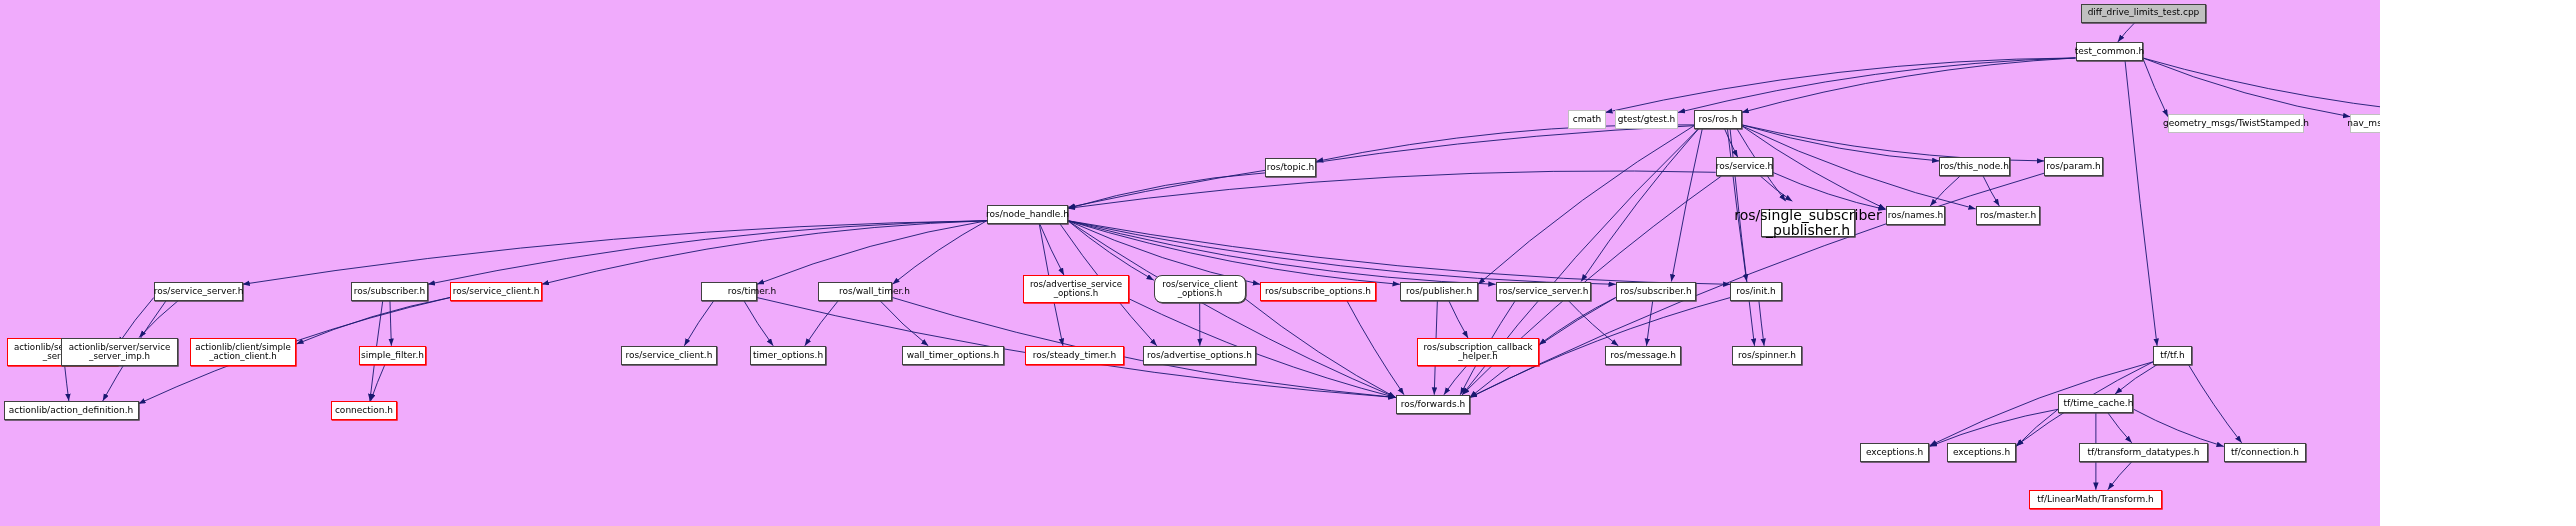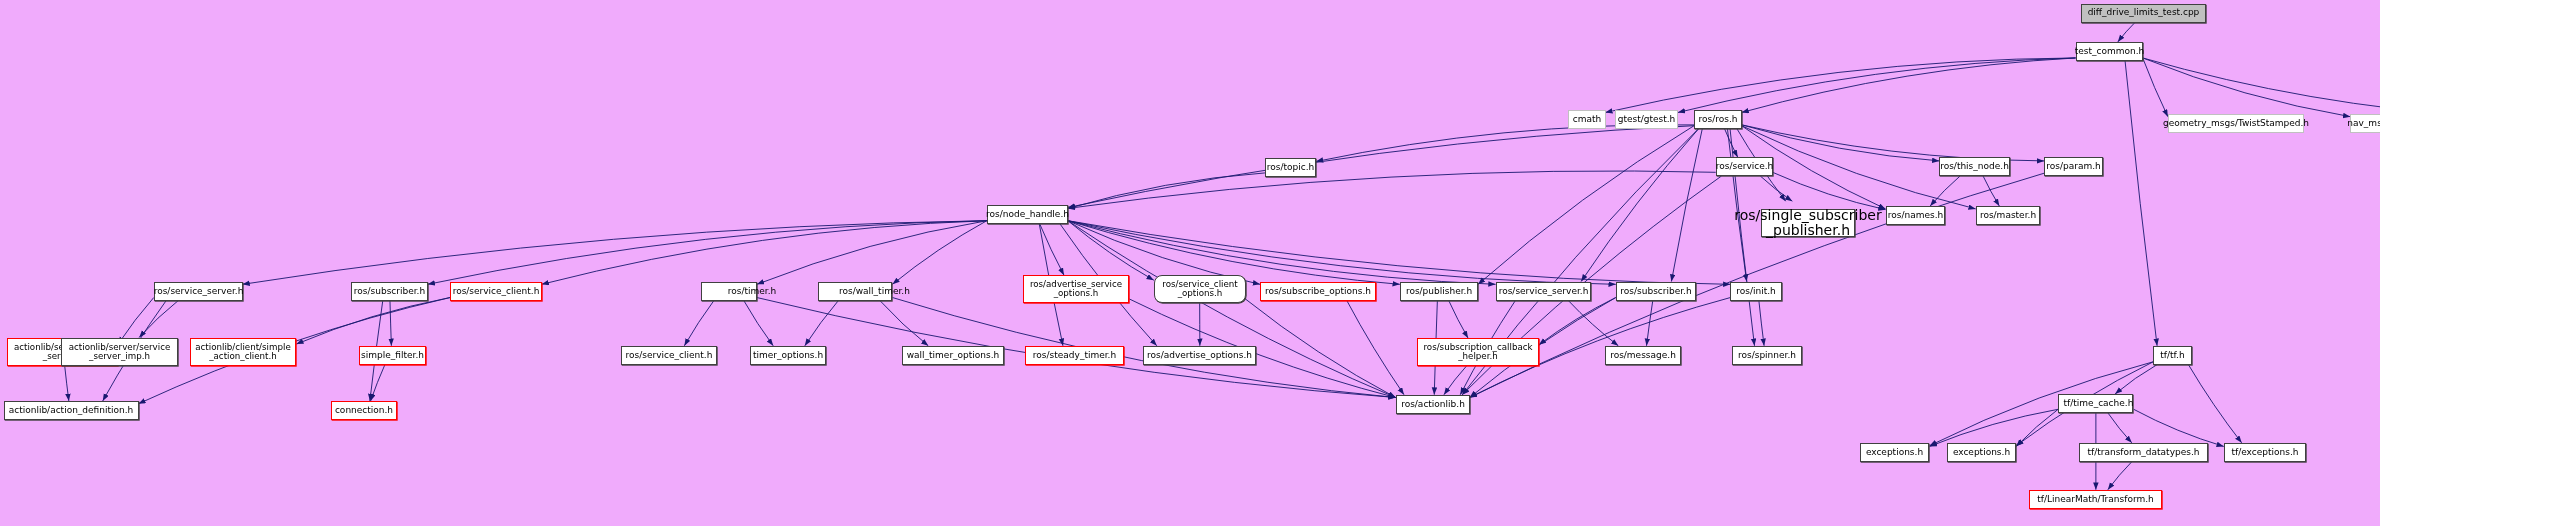--- a/index.html
+++ b/index.html
@@ -155,23 +155,23 @@
       <div class="node solid" style="left: 621px; top: 346px; width: 96px; height: 19px;">ros/service_client.h</div>
       <div class="node solid" style="left: 750px; top: 346px; width: 76px; height: 19px;">timer_options.h</div>
       <div class="node solid" style="left: 902px; top: 346px; width: 102px; height: 19px;">wall_timer_options.h</div>
       <div class="node red" style="left: 1025px; top: 346px; width: 99px; height: 19px;">ros/steady_timer.h</div>
       <div class="node solid" style="left: 1143px; top: 346px; width: 113px; height: 19px;">ros/advertise_options.h</div>
       <div class="node red" style="left: 1417px; top: 338px; width: 122px; height: 28px; font-size: 8.7px;">ros/subscription_callback
 _helper.h</div>
       <div class="node solid" style="left: 1605px; top: 346px; width: 76px; height: 19px;">ros/message.h</div>
       <div class="node solid" style="left: 1732px; top: 346px; width: 70px; height: 19px;">ros/spinner.h</div>
       <div class="node solid" style="left: 2058px; top: 394px; width: 75px; height: 19px; padding-left: 8px;">tf/time_cache.h</div>
-      <div class="node solid" style="left: 1396px; top: 395px; width: 74px; height: 19px;">ros/actionlib.h</div>
+      <div class="node solid" style="left: 1396px; top: 395px; width: 74px; height: 19px;">ros/forwards.h</div>
       <div class="node solid" style="left: 1860px; top: 443px; width: 69px; height: 19px;">exceptions.h</div>
       <div class="node solid" style="left: 1947px; top: 443px; width: 69px; height: 19px;">exceptions.h</div>
       <div class="node solid" style="left: 2079px; top: 443px; width: 129px; height: 19px;">tf/transform_datatypes.h</div>
-      <div class="node solid" style="left: 2224px; top: 443px; width: 82px; height: 19px;">tf/exceptions.h</div>
+      <div class="node solid" style="left: 2224px; top: 443px; width: 82px; height: 19px;">tf/connection.h</div>
       <div class="node red" style="left: 2029px; top: 490px; width: 133px; height: 19px;">tf/LinearMath/Transform.h</div>
       <div class="node solid" style="left: 3.5px; top: 401px; width: 135px; height: 19px;">actionlib/action_definition.h</div>
       <div class="node red" style="left: 331px; top: 401px; width: 66px; height: 19px;">connection.h</div>
     </div>
 </div>
 
 
 </body></html>

